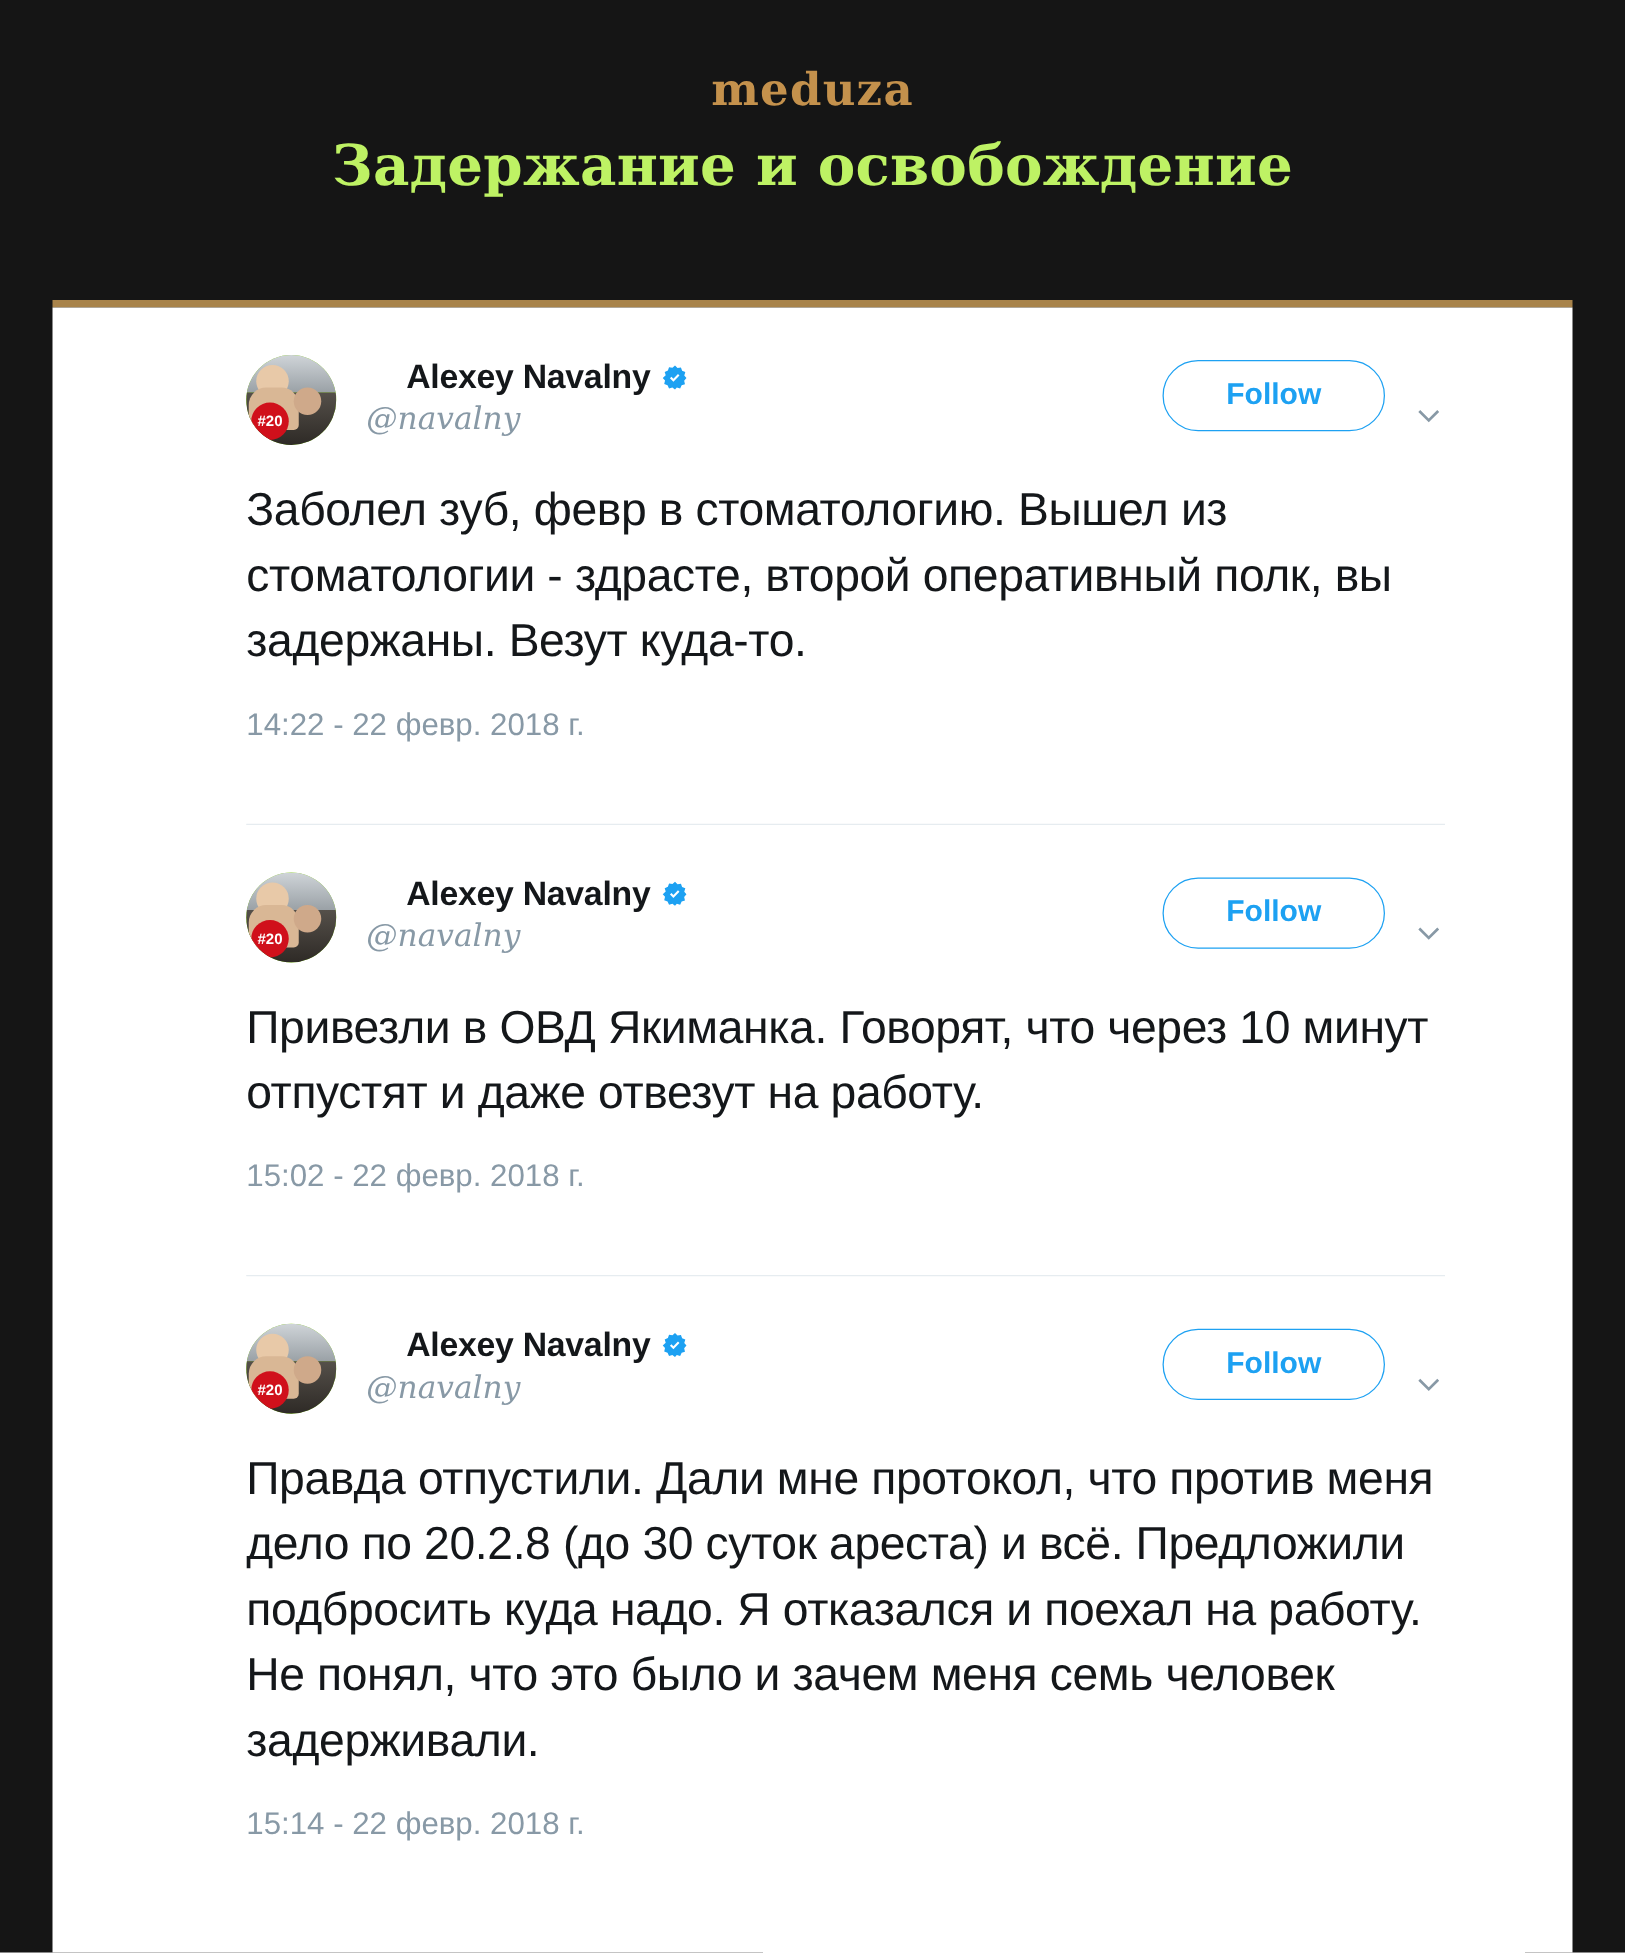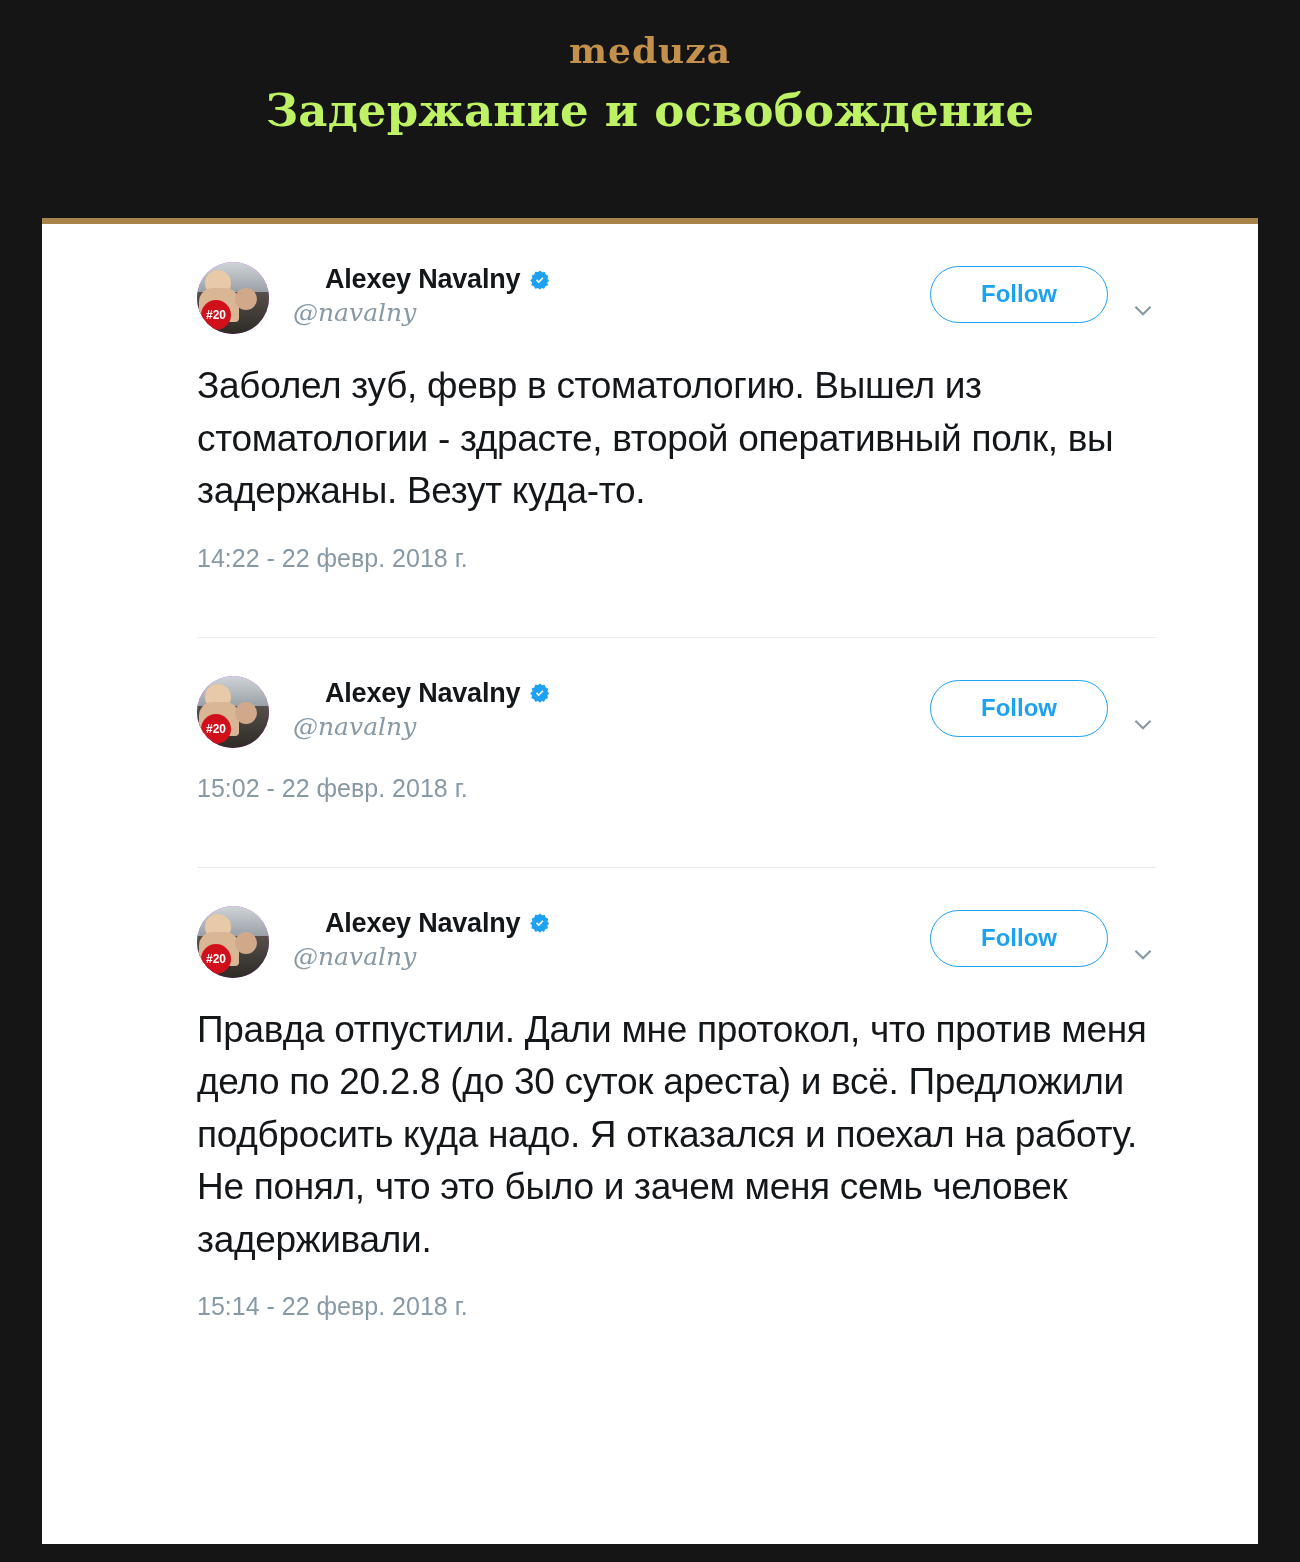--- a/index.html
+++ b/index.html
@@ -18,20 +18,21 @@
     width: 1300px;
     height: 1562px;
     position: relative;
     box-sizing: border-box;
   }
 
   
   .brand {
     text-align: center;
     padding-top: 32px;
+    margin-top: 22px;
   }
   .brand-logo {
     font-family: "DejaVu Serif", serif;
     font-weight: 700;
     font-style: normal;
     font-size: 36px;
     letter-spacing: 1px;
     color: #c4914c;
     line-height: 1;
     display: inline-block;
@@ -86,21 +87,21 @@
     align-items: flex-start;
   }
 
   .avatar {
     width: 72px;
     height: 72px;
     border-radius: 50%;
     flex: 0 0 72px;
     overflow: hidden;
     position: relative;
-    background: #d946ef;
+    background: #84cc16;
   }
   .avatar .sky {
     position: absolute;
     left: 0; top: 0; right: 0; height: 42%;
     background: linear-gradient(#cfd4d8, #9aa1a6);
   }
   .avatar .ground {
     position: absolute;
     left: 0; bottom: 0; right: 0; height: 58%;
     background: linear-gradient(#55504a, #2e2a26);
@@ -289,20 +290,21 @@
             </div>
             <div class="follow-area">
               <div class="follow-btn">Follow</div>
               <span class="caret">
                 <svg viewBox="0 0 24 24" width="26" height="26" aria-hidden="true">
                   <path fill="none" stroke="#8899a6" stroke-width="2" d="M5 9l7 7 7-7"></path>
                 </svg>
               </span>
             </div>
           </div>
+          <div class="tweet-text">Привезли в ОВД Якиманка. Говорят, что через 10 минут отпустят и даже отвезут на работу.</div>
           <div class="tweet-time">15:02 - 22 февр. 2018 г.</div>
         </div>
 
         <div class="tweet">
           <div class="tweet-head">
             <div class="avatar">
               <div class="sky"></div>
               <div class="ground"></div>
               <div class="head1"></div>
               <div class="body1"></div>

